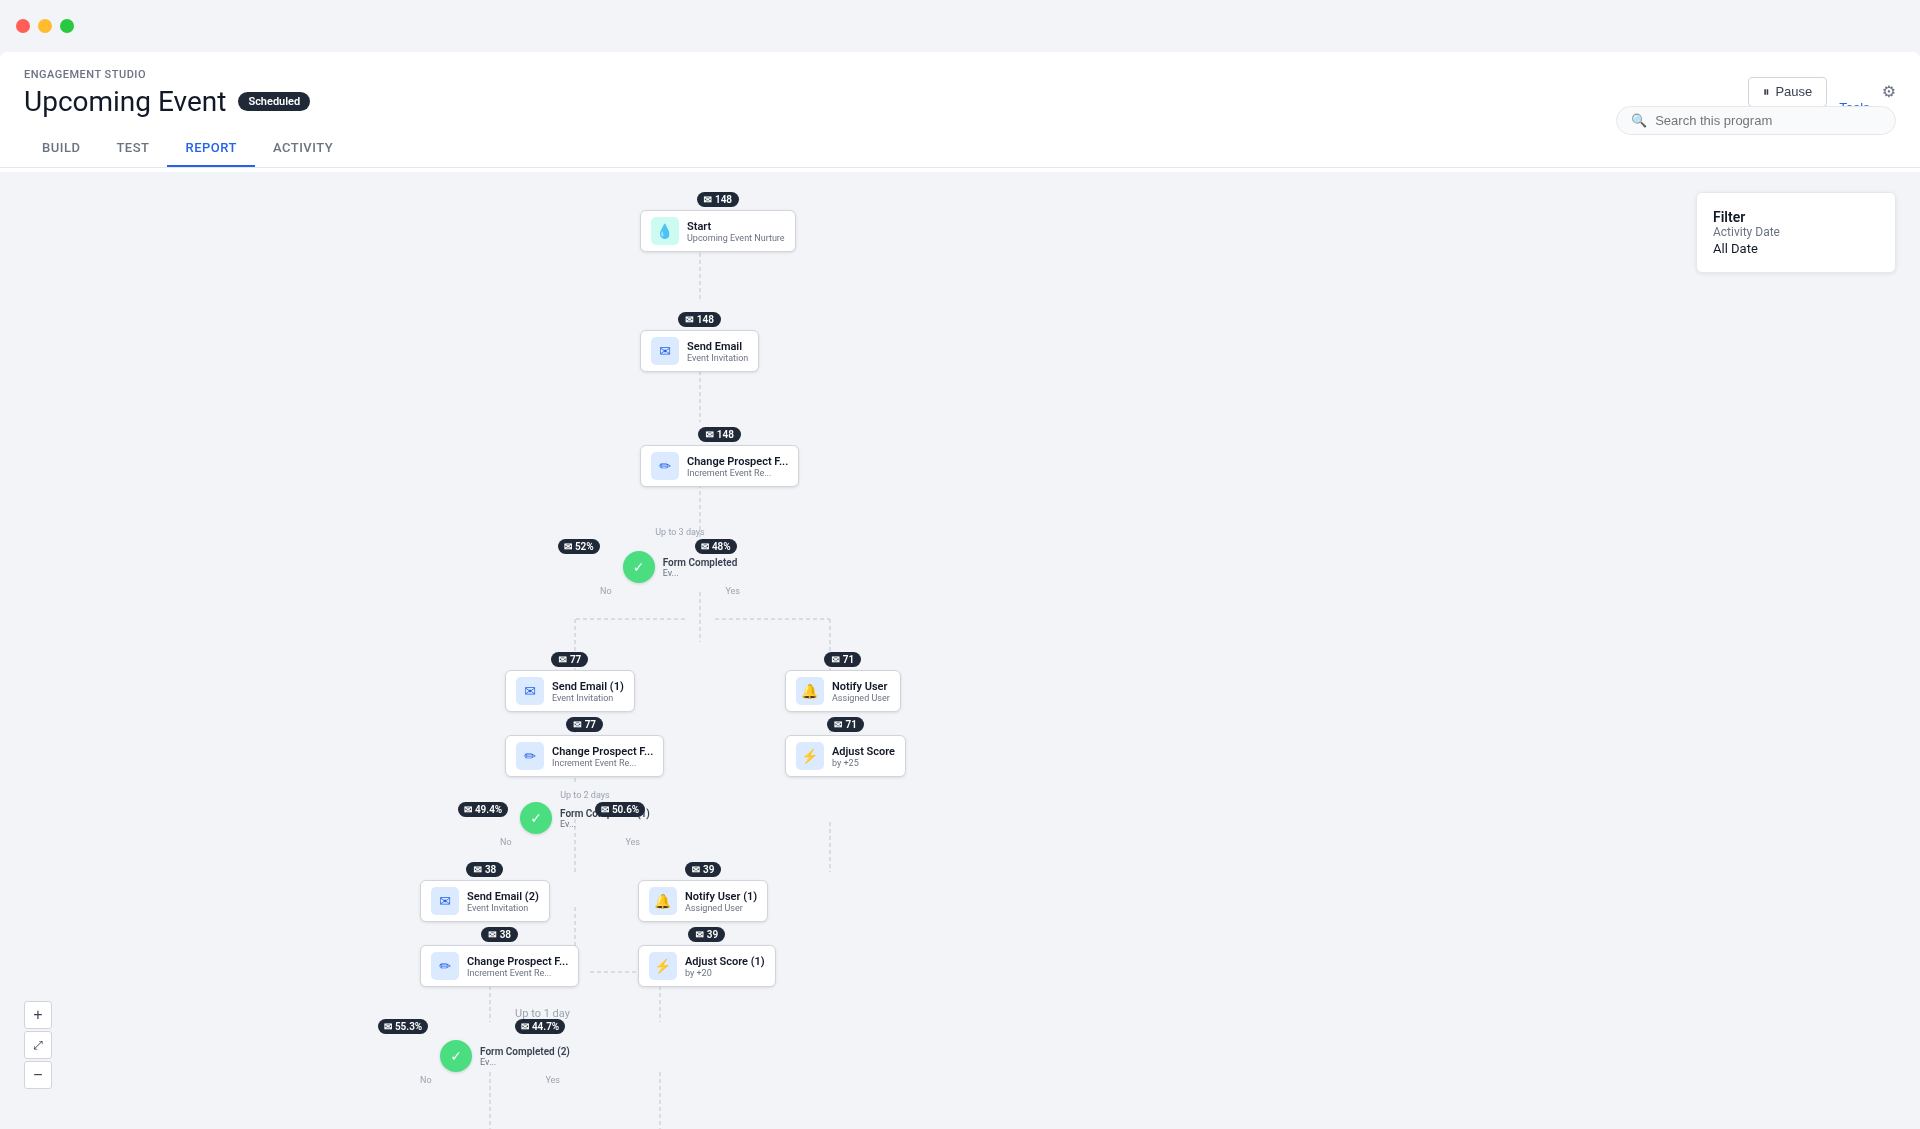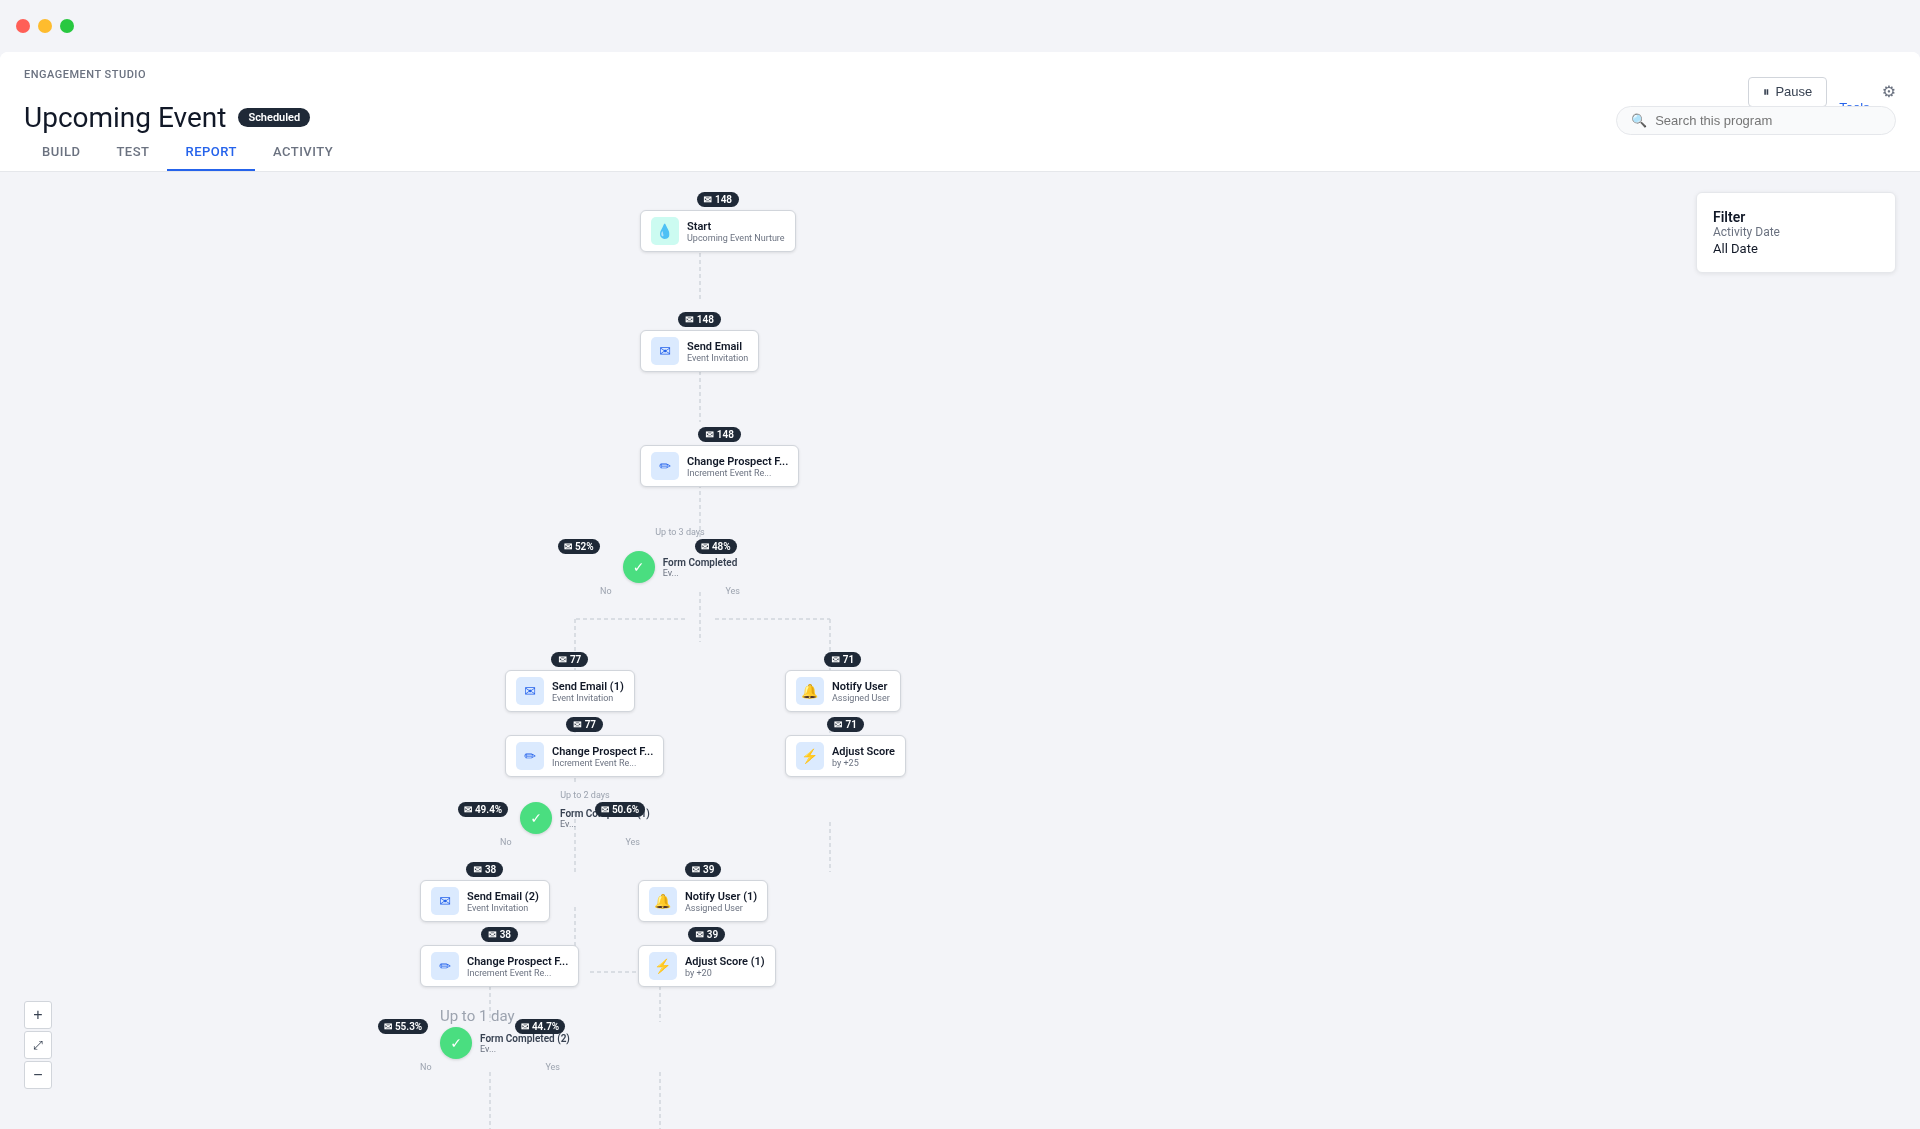--- a/index.html
+++ b/index.html
@@ -48,26 +48,27 @@
       background: #ffffff;
       border-bottom: 1px solid #e5e7eb;
       position: relative;
     }
     .engagement-studio-label {
       font-size: 11px;
       color: #6b7280;
       text-transform: uppercase;
       letter-spacing: 0.5px;
       font-weight: 500;
-      margin-bottom: 20px;
+      margin-bottom: 4px;
     }
     .title-row {
       display: flex;
       align-items: center;
       gap: 12px;
+      margin-bottom: 12px;
     }
     .page-title {
       font-size: 28px;
       font-weight: 400;
       color: #111827;
     }
     .scheduled-badge {
       background: #1f2937;
       color: #ffffff;
       font-size: 11px;
@@ -606,21 +607,21 @@
       <div class="node-box">
         <div class="node-icon node-icon-blue">⚡</div>
         <div class="node-text">
           <div class="node-name">Adjust Score (1)</div>
           <div class="node-sub">by +20</div>
         </div>
       </div>
     </div>
 
     <div style="position:absolute; left:440px; top:835px;">
-      <div style="font-size:15px; color:#9ca3af; text-align:left; margin-bottom:2px;">Up to 1 day</div>
+      <div style="font-size:11px; color:#9ca3af; text-align:right; margin-bottom:20px;">Up to 1 day</div>
       <div class="pct-badge" style="left:-62px; top:12px;">
         <span>✉</span> <span>55.3%</span>
       </div>
       <div class="pct-badge" style="left:75px; top:12px;">
         <span>✉</span> <span>44.7%</span>
       </div>
       <div style="display:flex; align-items:center; gap:8px; justify-content:center;">
         <div class="decision-node">
           <span class="decision-icon">✓</span>
         </div>

